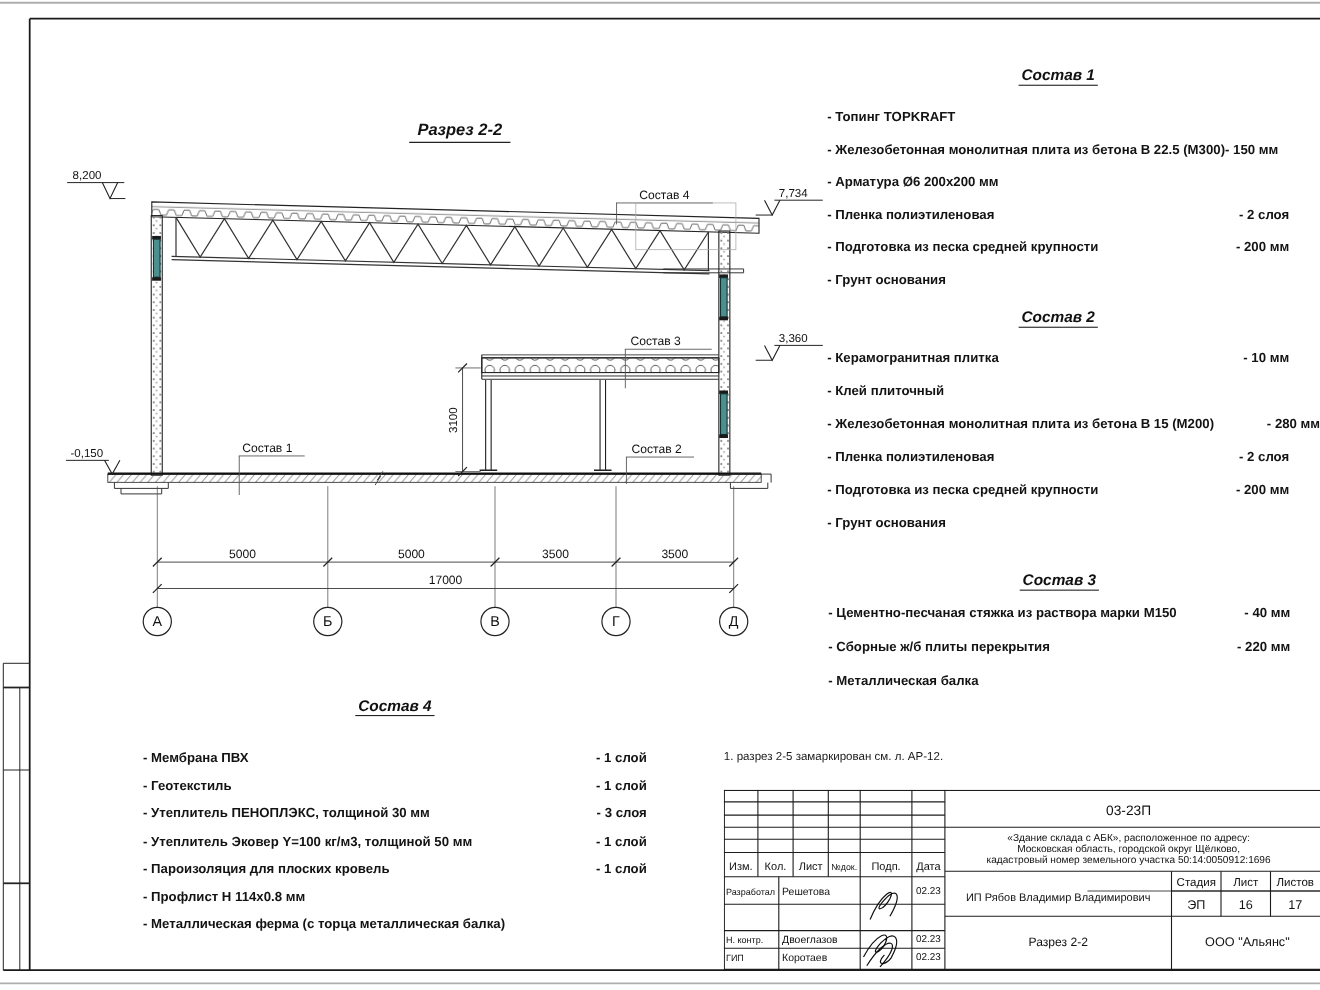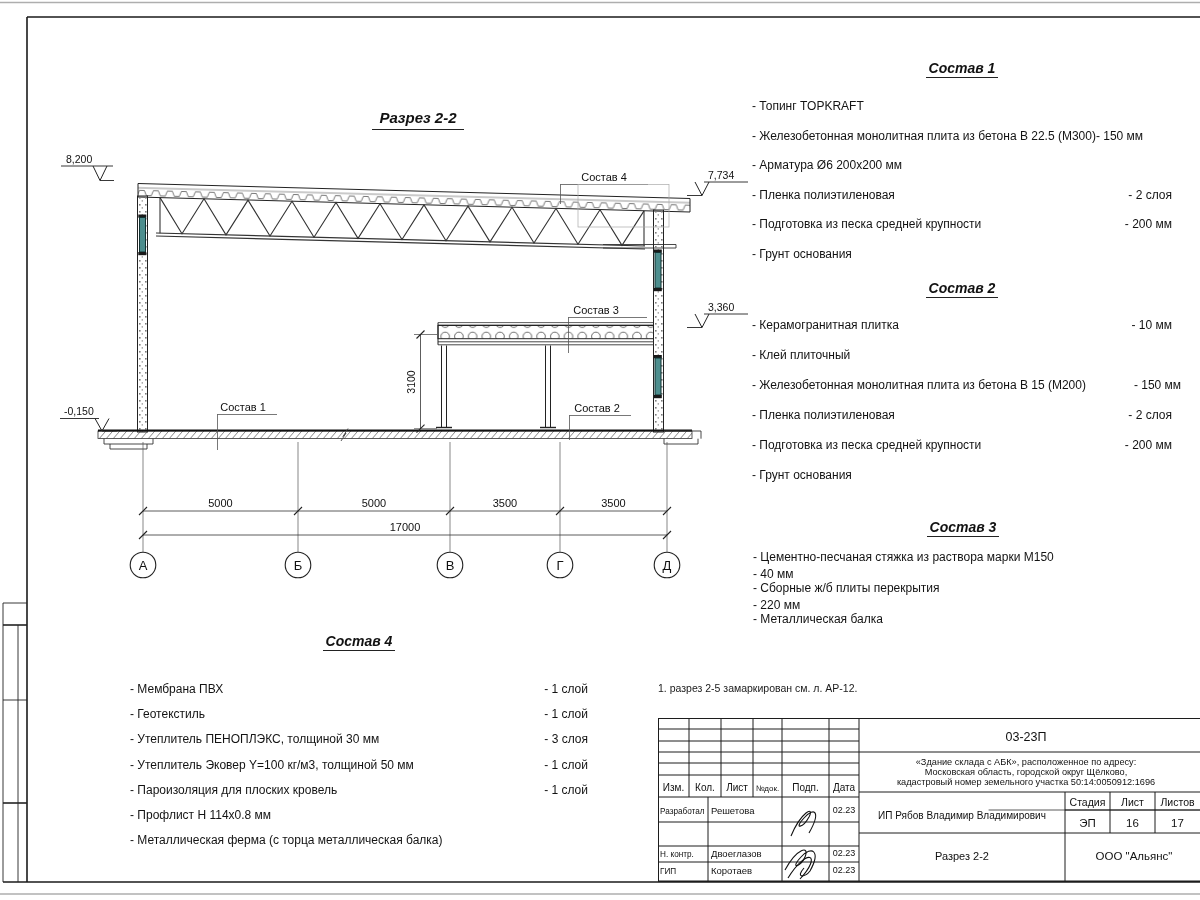--- a/index.html
+++ b/index.html
@@ -7,32 +7,32 @@
        font-family:"Liberation Sans",sans-serif;color:#141414;}
   svg{position:absolute;}
   .frame-svg{left:0;top:0;}
   .drawing-svg{left:30px;top:30px;}
   .tb-svg{left:658px;top:718px;}
   .list{position:absolute;}
   .list h3{margin:0;height:18px;font-size:14px;font-style:italic;font-weight:600;
            text-align:center;color:#111;}
   .list h3 span{border-bottom:1.2px solid #222;padding:0 3px 1px;}
   .row{display:flex;justify-content:space-between;align-items:flex-start;
-       font-size:12px;white-space:nowrap;color:#131313;}
+       font-size:12px;white-space:nowrap;color:#131313;font-weight:bold;}
   .nm{text-align:left;}
   .val{text-align:center;}
   #sostav1{left:752px;top:60px;width:420px;}
   #sostav1 h3{margin-bottom:21px;}
   #sostav1 .row{height:29.5px;}
   #sostav2{left:752px;top:280px;width:420px;}
   #sostav2 h3{margin-bottom:20px;}
   #sostav2 .row{height:30px;gap:48px;}
   #sostav3{left:753px;top:519px;width:420px;}
   #sostav3 h3{margin-bottom:13px;}
-  #sostav3 .row{height:31px;flex-direction:column;}
+  #sostav3 .row{height:31px;}
   #sostav4{left:130px;top:633px;width:458px;}
   #sostav4 h3{margin-bottom:31px;}
   #sostav4 .row{height:25.2px;}
   .note{position:absolute;left:658px;top:682px;font-size:10.5px;color:#1a1a1a;}
 </style>
 </head>
 <body>
 
 <svg class="frame-svg" width="1200" height="900" viewBox="0 0 1200 900">
   <line x1="0" y1="2.5" x2="1200" y2="2.5" stroke="#aeaeae" stroke-width="1.6"></line>
@@ -265,21 +265,21 @@
   <div class="row">
       <span class="nm">- Керамогранитная плитка</span>
       <span class="val">- 10 мм</span>
     </div>
   <div class="row">
       <span class="nm">- Клей плиточный</span>
       <span class="val"></span>
     </div>
   <div class="row">
       <span class="nm">- Железобетонная  монолитная плита из бетона В 15 (М200)</span>
-      <span class="val">- 150 мм</span>
+      <span class="val">- 280 мм</span>
     </div>
   <div class="row">
       <span class="nm">- Пленка полиэтиленовая</span>
       <span class="val">-  2 слоя</span>
     </div>
   <div class="row">
       <span class="nm">- Подготовка из песка средней  крупности</span>
       <span class="val">- 200 мм</span>
     </div>
   <div class="row">

